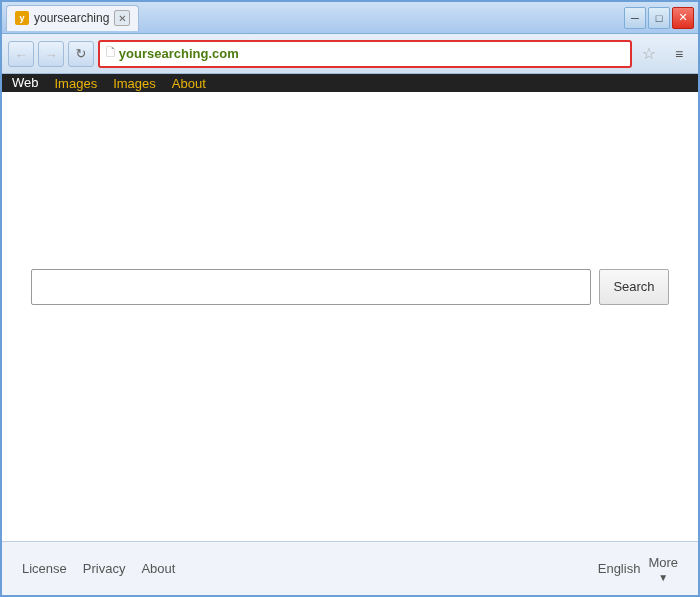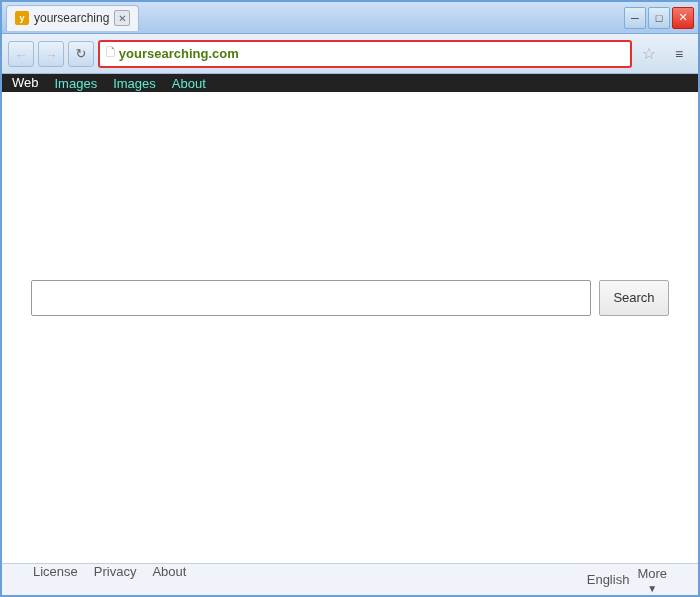--- a/index.html
+++ b/index.html
@@ -127,21 +127,21 @@
     
     .browser-toolbar {
       height: 18px;
       background: #222;
       display: flex;
       align-items: center;
       padding: 0 10px;
       gap: 16px;
     }
     .browser-toolbar a {
-      color: #5eead4;
+      color: #eab308;
       font-size: 13px;
       text-decoration: none;
       cursor: pointer;
       padding: 4px 0;
     }
     .browser-toolbar a.active { color: #fff; border-bottom: 2px solid #4a9eff; }
 
     
     .content {
       flex: 1;
@@ -174,25 +174,26 @@
       background: linear-gradient(to bottom, #f8f8f8, #e8e8e8);
       border: 1px solid #aaa;
       border-radius: 2px;
       font-size: 13px;
       color: #333;
       cursor: pointer;
     }
 
     
     .footer {
-      height: 32px;
+      height: 54px;
       background: #f0f4fa;
       border-top: 1px solid #c0d0e0;
       display: flex;
-      padding: 0 31px;
+      align-items: center;
+      padding: 0 20px;
     }
     .footer-left { display: flex; gap: 16px; }
     .footer-right { margin-left: auto; display: flex; align-items: center; gap: 8px; }
     .footer-link {
       font-size: 13px;
       color: #555;
       text-decoration: none;
       cursor: pointer;
     }
     .more-btn {

